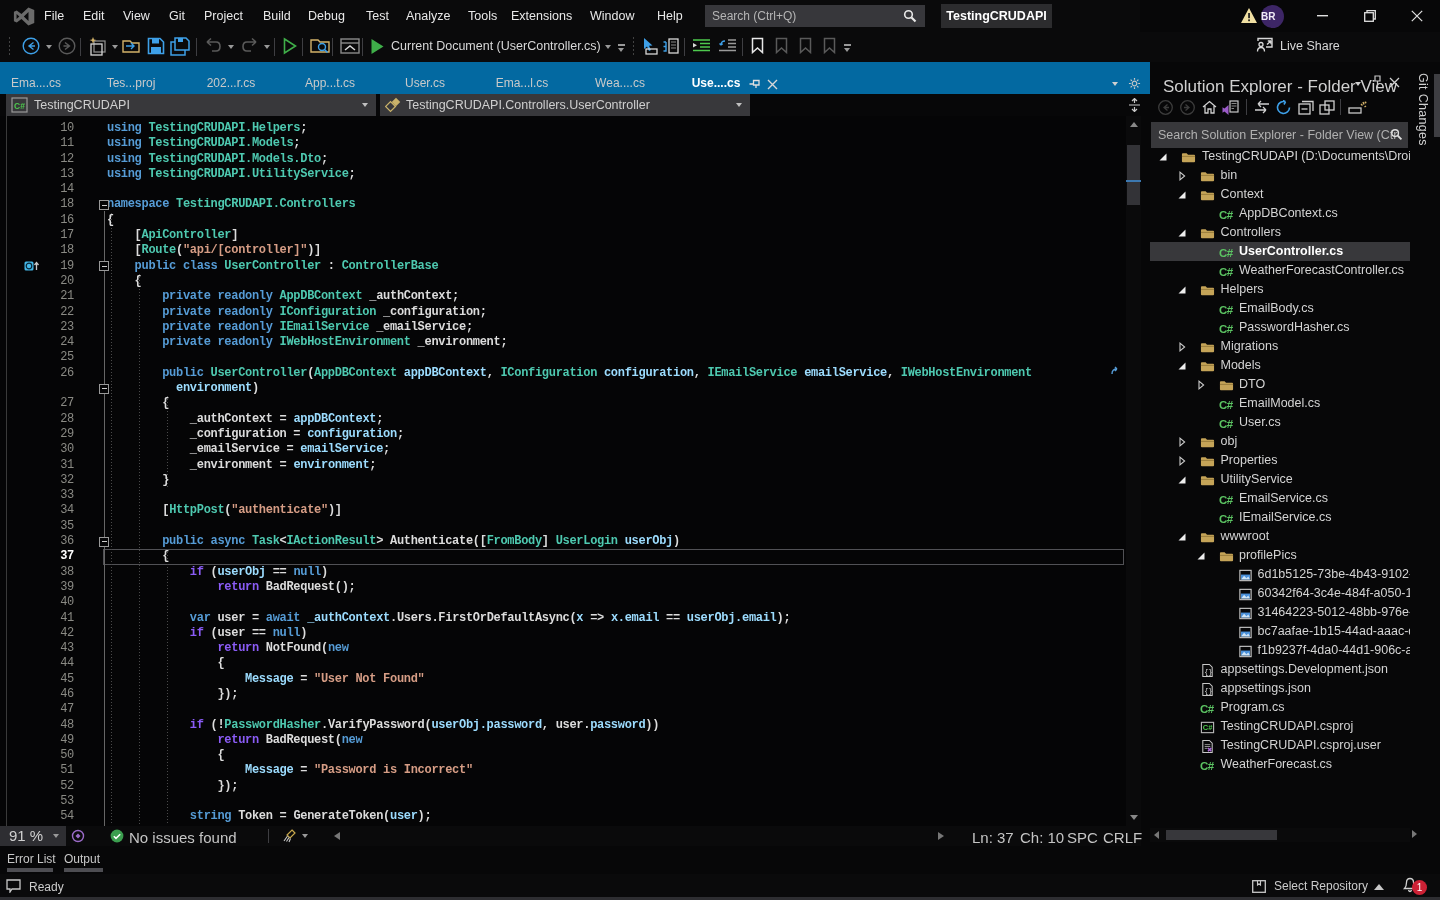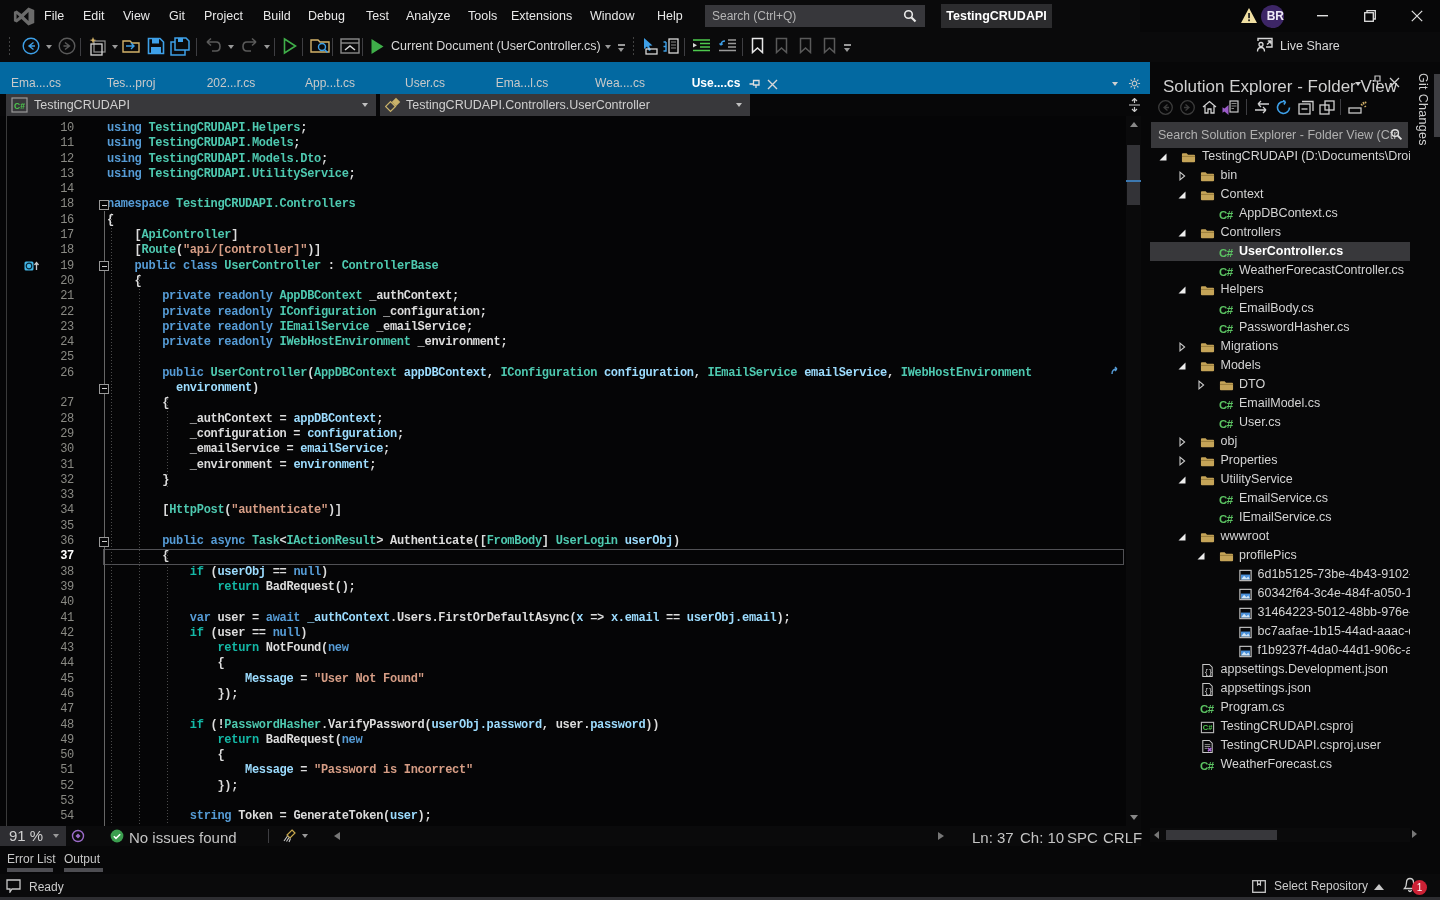--- a/index.html
+++ b/index.html
@@ -21,21 +21,21 @@
 #crumb{position:absolute;left:0;top:94px;width:1141px;height:22px;background:#070708}
 .cbox{position:absolute;top:0;height:22px;background:#38383b;font-size:12.5px;line-height:22px;color:#cfcfcf}
 .cdn{position:absolute;top:9px;width:0;height:0;border-left:3.5px solid transparent;border-right:3.5px solid transparent;border-top:4px solid #c0c0c0}
 
 #editor{position:absolute;left:0;top:116px;width:1141px;height:710px;background:#050506;overflow:hidden}
 #gutter{position:absolute;left:0;top:5px;width:74px;text-align:right;font-family:"Liberation Mono",monospace;font-size:12px;letter-spacing:-0.3px;color:#8a8a84}
 .num{height:15.3px;line-height:15.3px}
 .num.cur{color:#fefefe;font-weight:bold}
 #code{position:absolute;left:107px;top:5px;font-family:"Liberation Mono",monospace;font-size:12px;letter-spacing:-0.3px;white-space:pre;color:#dcdcdc;font-weight:bold}
 .cl{height:15.3px;line-height:15.3px}
-.b{color:#569cd6}.t{color:#4ec9b0}.w{color:#dcdcdc}.p{color:#14b8a6}.l{color:#9cdcfe}.s{color:#d69d85}
+.b{color:#569cd6}.t{color:#4ec9b0}.w{color:#dcdcdc}.p{color:#8b5cf6}.l{color:#9cdcfe}.s{color:#d69d85}
 .iguide{position:absolute;width:1px;background-image:linear-gradient(#4a4a4a 1px,transparent 1px);background-size:1px 3px}
 #foldline{position:absolute;left:104px;width:1px;background:#666}
 .foldbox{position:absolute;left:99px;width:10px;height:10px;background:#050506;border:1px solid #999}
 .foldbox::after{content:"";position:absolute;left:1.5px;top:3.5px;width:5px;height:1px;background:#ccc}
 #curline{position:absolute;left:103px;width:1021px;height:15.3px;border:1px solid #515155}
 
 #vscroll{position:absolute;left:1126px;top:116px;width:15px;height:710px;background:#0a0a0b}
 
 #ebot{position:absolute;left:0;top:826px;width:1141px;height:20px;background:#0a0a0b;font-size:15px;color:#c5c5c5}
 
@@ -81,21 +81,21 @@
   <svg class="abs" style="left:903px;top:9px" width="14" height="14" viewBox="0 0 14 14">
       <circle cx="5.5" cy="5.5" r="3.8" fill="none" stroke="#e8e8e8" stroke-width="1.6"></circle>
       <path d="M8.5 8.5 L12.5 12.5" stroke="#e8e8e8" stroke-width="2.2"></path>
     </svg>
   <div id="titlechip">TestingCRUDAPI</div>
   <svg class="abs" style="left:1240px;top:7px" width="18" height="17" viewBox="0 0 18 17">
       <path d="M9 1 L17 16 H1 Z" fill="#f0dfa2"></path>
       <rect x="8.2" y="6" width="1.7" height="5.2" fill="#1a1a1a"></rect>
       <rect x="8.2" y="12.4" width="1.7" height="1.8" fill="#1a1a1a"></rect>
     </svg>
-  <div class="abs" style="left:1261px;top:5px;width:23px;height:23px;border-radius:50%;background:#3d2666;color:#efeaf6;font-size:12px;font-weight:bold;text-align:right;line-height:23px">BR</div>
+  <div class="abs" style="left:1261px;top:5px;width:23px;height:23px;border-radius:50%;background:#3d2666;color:#efeaf6;font-size:10px;font-weight:bold;text-align:left;line-height:23px">BR</div>
   <svg class="abs" style="left:1317px;top:15px" width="11" height="2" viewBox="0 0 11 2">
       <rect width="11" height="1.4" fill="#e0e0e0"></rect>
     </svg>
   <svg class="abs" style="left:1364px;top:10px" width="12" height="12" viewBox="0 0 12 12">
       <rect x="0.7" y="2.7" width="8.6" height="8.6" fill="none" stroke="#e0e0e0" stroke-width="1.3"></rect>
       <path d="M3 2.7 V0.7 H11.3 V9 H9.5" fill="none" stroke="#e0e0e0" stroke-width="1.3"></path>
     </svg>
   <svg class="abs" style="left:1411px;top:10px" width="12" height="12" viewBox="0 0 12 12">
       <path d="M0.8 0.8 L11.2 11.2 M11.2 0.8 L0.8 11.2" stroke="#e0e0e0" stroke-width="1.2"></path>
     </svg>

